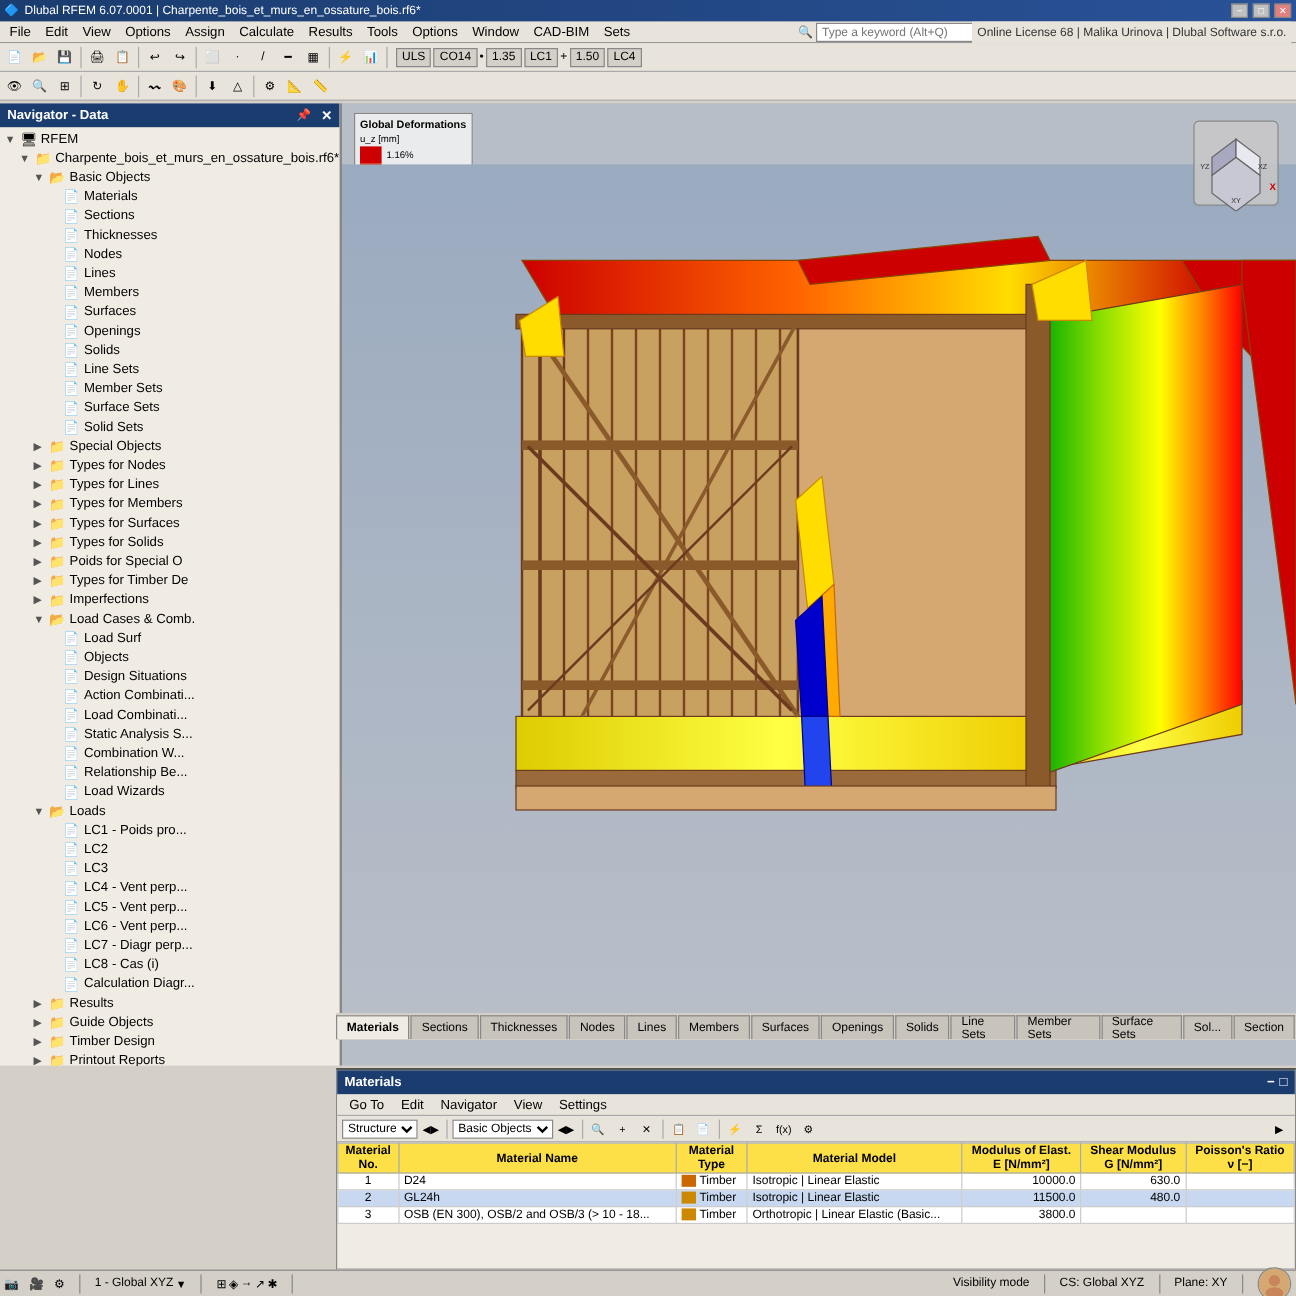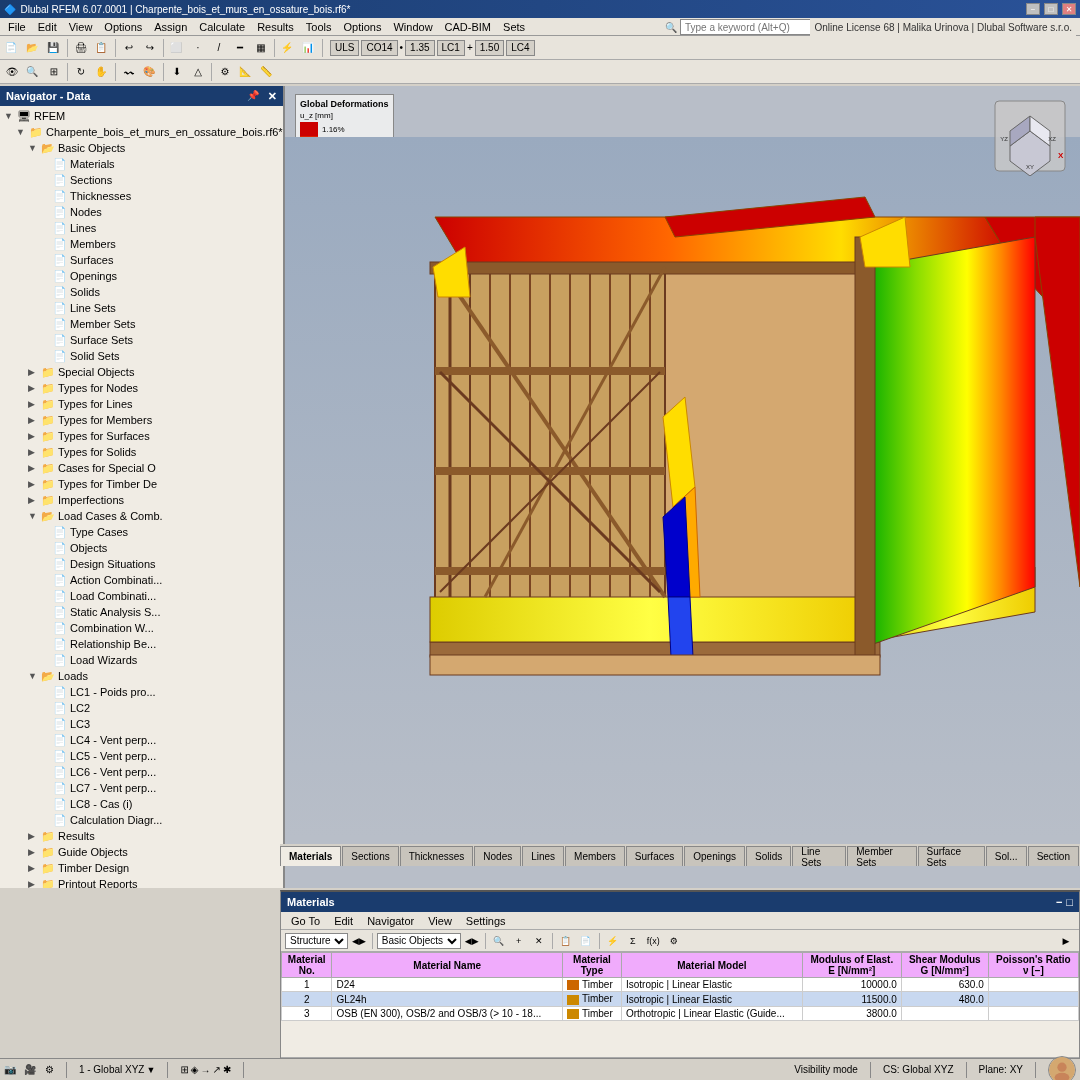--- a/index.html
+++ b/index.html
@@ -240,21 +240,21 @@
       flex: 1;
       overflow: auto;
       height: calc(100% - 82px);
     }
     table.mat-table {
       width: 100%;
       border-collapse: collapse;
       font-size: 11px;
     }
     table.mat-table th {
-      background: #f0abfc;
+      background: #fde047;
       border: 1px solid #aaa;
       padding: 1px 4px;
       font-weight: bold;
       font-size: 10px;
       white-space: nowrap;
     }
     table.mat-table td {
       border: 1px solid #ccc;
       padding: 1px 4px;
       white-space: nowrap;
@@ -561,41 +561,41 @@
           <span>Types for Surfaces</span>
         </div>
         <div class="tree-item indent-2">
           <span class="tree-arrow" style="color:#555;">▶</span>
           <span class="tree-icon" style="color:#e8a020;">📁</span>
           <span>Types for Solids</span>
         </div>
         <div class="tree-item indent-2">
           <span class="tree-arrow" style="color:#555;">▶</span>
           <span class="tree-icon" style="color:#e8a020;">📁</span>
-          <span>Cases for Special O</span>
+          <span>Poids for Special O</span>
         </div>
         <div class="tree-item indent-2">
           <span class="tree-arrow" style="color:#555;">▶</span>
           <span class="tree-icon" style="color:#e8a020;">📁</span>
           <span>Types for Timber De</span>
         </div>
         <div class="tree-item indent-2">
           <span class="tree-arrow" style="color:#555;">▶</span>
           <span class="tree-icon" style="color:#e8a020;">📁</span>
           <span>Imperfections</span>
         </div>
         <div class="tree-item indent-2">
           <span class="tree-arrow" style="color:#555;">▼</span>
           <span class="tree-icon" style="color:#e8a020;">📂</span>
           <span>Load Cases &amp; Comb.</span>
         </div>
         <div class="tree-item indent-3">
           <span class="tree-arrow" style="color:#555;"> </span>
           <span class="tree-icon" style="color:#4488cc;">📄</span>
-          <span>Type Cases</span>
+          <span>Load Surf</span>
         </div>
         <div class="tree-item indent-3">
           <span class="tree-arrow" style="color:#555;"> </span>
           <span class="tree-icon" style="color:#4488cc;">📄</span>
           <span>Objects</span>
         </div>
         <div class="tree-item indent-3">
           <span class="tree-arrow" style="color:#555;"> </span>
           <span class="tree-icon" style="color:#4488cc;">📄</span>
           <span>Design Situations</span>
@@ -661,21 +661,21 @@
           <span>LC5 - Vent perp...</span>
         </div>
         <div class="tree-item indent-3">
           <span class="tree-arrow" style="color:#555;"> </span>
           <span class="tree-icon" style="color:#4488cc;">📄</span>
           <span>LC6 - Vent perp...</span>
         </div>
         <div class="tree-item indent-3">
           <span class="tree-arrow" style="color:#555;"> </span>
           <span class="tree-icon" style="color:#4488cc;">📄</span>
-          <span>LC7 - Vent perp...</span>
+          <span>LC7 - Diagr perp...</span>
         </div>
         <div class="tree-item indent-3">
           <span class="tree-arrow" style="color:#555;"> </span>
           <span class="tree-icon" style="color:#4488cc;">📄</span>
           <span>LC8 - Cas (i)</span>
         </div>
         <div class="tree-item indent-3">
           <span class="tree-arrow" style="color:#555;"> </span>
           <span class="tree-icon" style="color:#4488cc;">📄</span>
           <span>Calculation Diagr...</span>
@@ -909,21 +909,21 @@
     <td><span class="color-swatch" style="background:#cc8800;"></span>Timber</td>
     <td>Isotropic | Linear Elastic</td>
     <td style="text-align:right;">11500.0</td>
     <td style="text-align:right;">480.0</td>
     <td style="text-align:right;"></td>
   </tr>
           <tr class="row-even">
     <td style="text-align:center;">3</td>
     <td>OSB (EN 300), OSB/2 and OSB/3 (&gt; 10 - 18...</td>
     <td><span class="color-swatch" style="background:#cc8800;"></span>Timber</td>
-    <td>Orthotropic | Linear Elastic (Guide...</td>
+    <td>Orthotropic | Linear Elastic (Basic...</td>
     <td style="text-align:right;">3800.0</td>
     <td style="text-align:right;"></td>
     <td style="text-align:right;"></td>
   </tr>
         </tbody>
     </table>
   </div>
   <div id="mat-nav-bar">
     <div class="nav-btn">|◀</div>
     <div class="nav-btn">◀</div>

